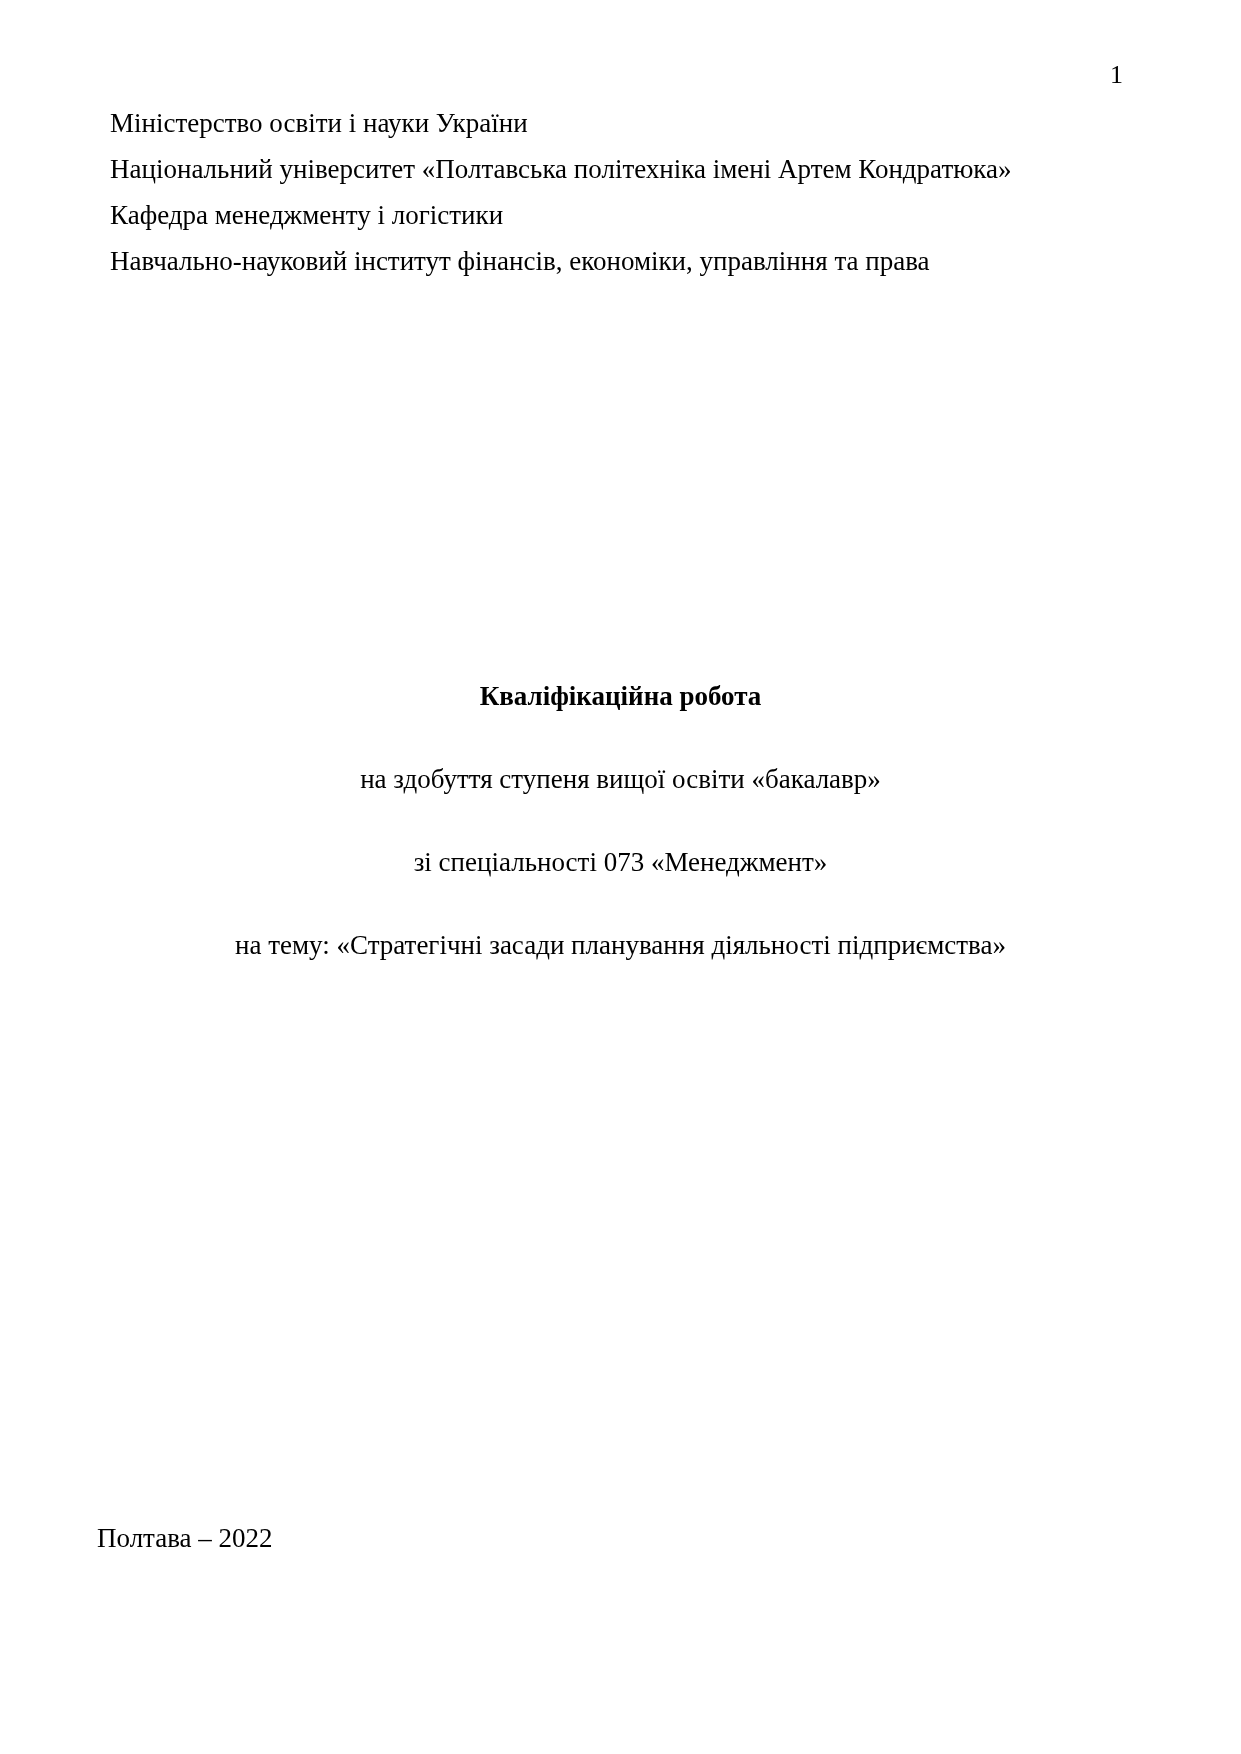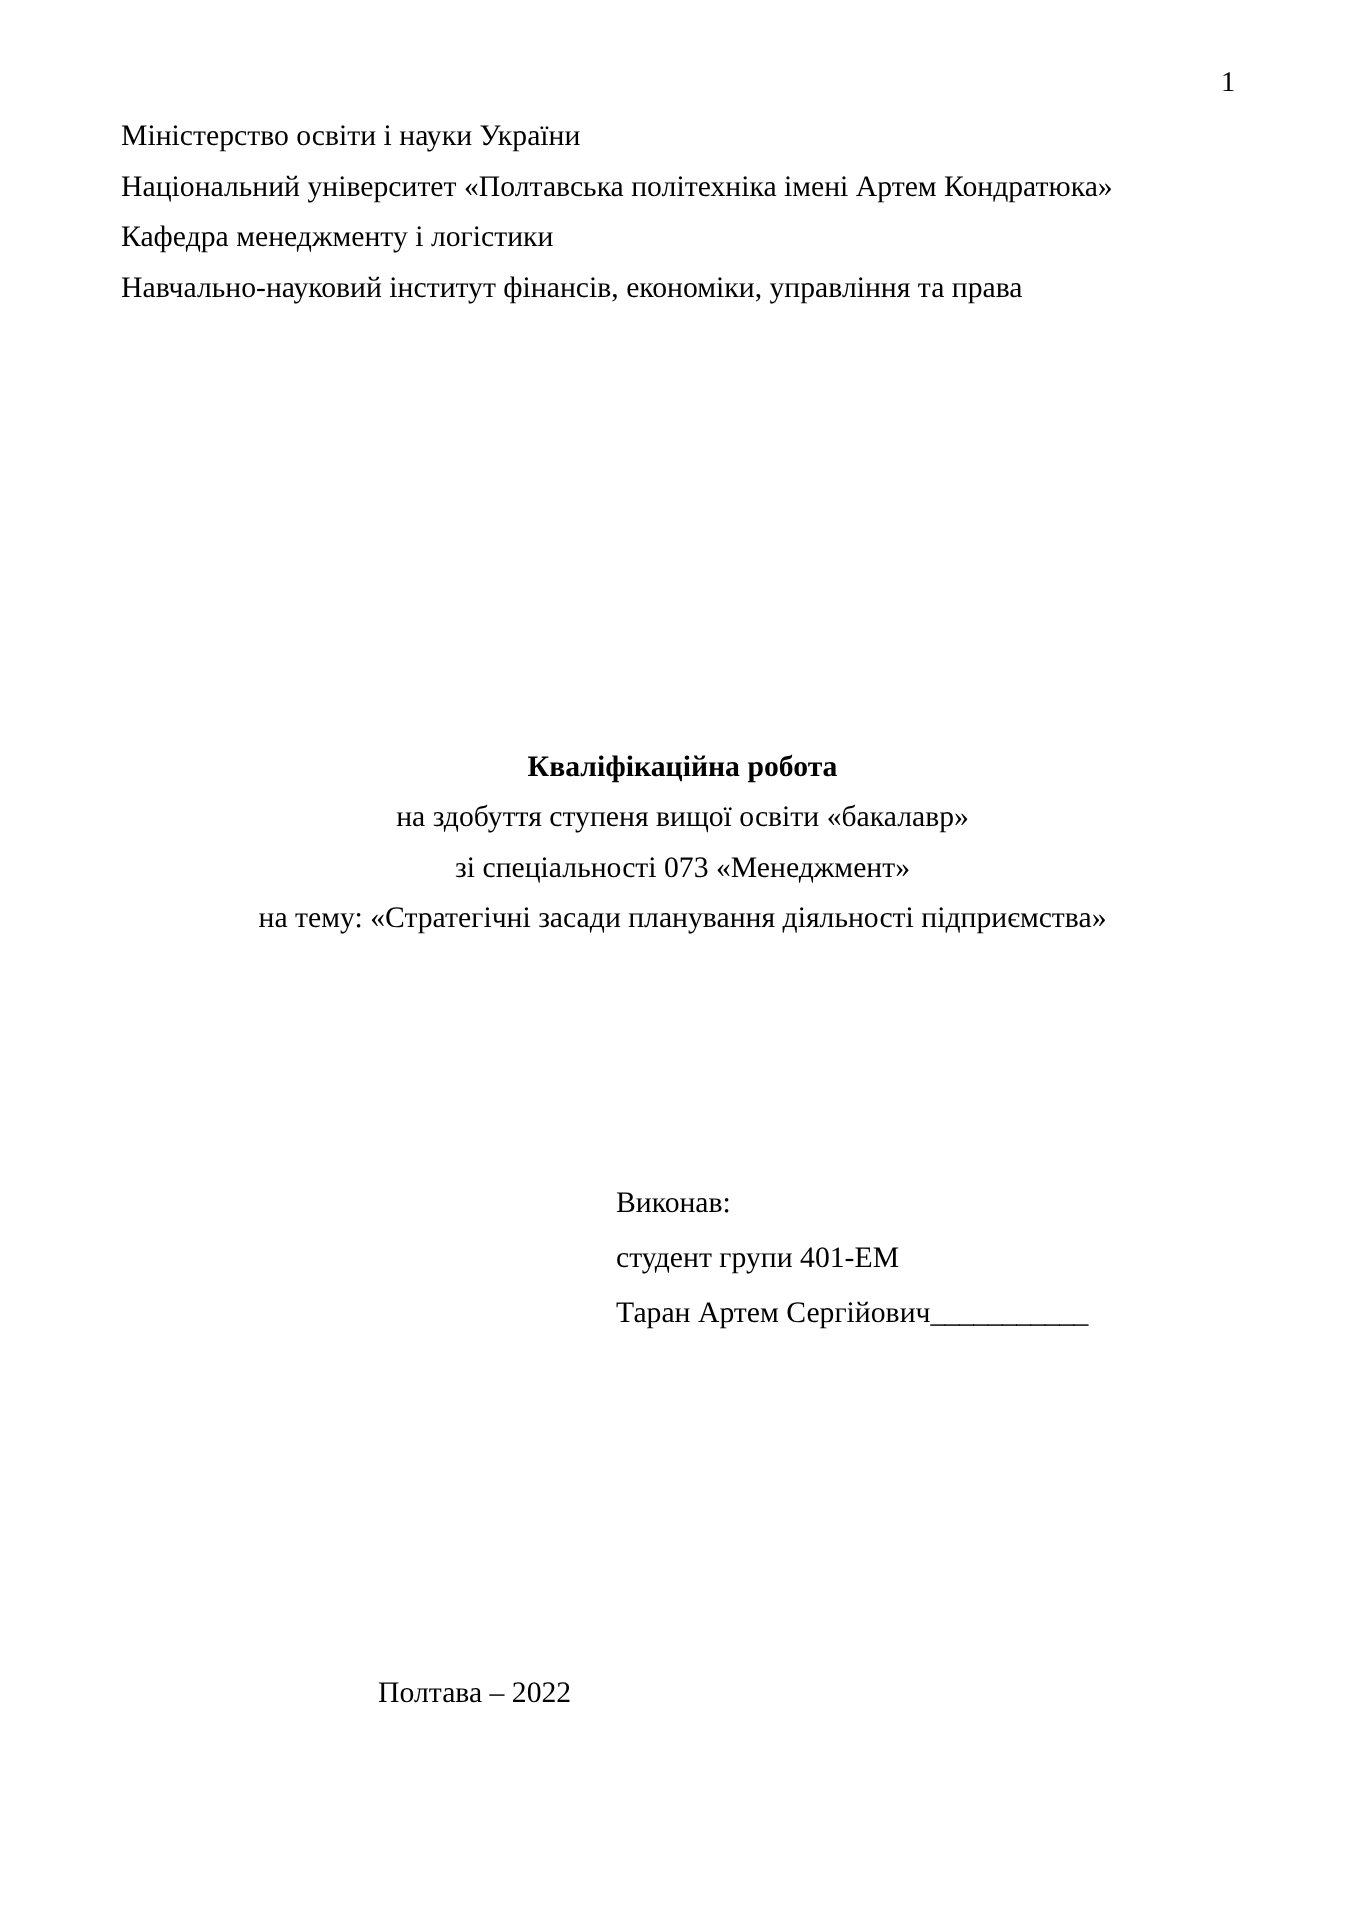--- a/index.html
+++ b/index.html
@@ -59,20 +59,21 @@
   .work-heading {
     font-size: 27px;
     line-height: 46px;
     font-weight: bold;
     margin-top: 36px;
   }
   .work-line {
     font-size: 27px;
     line-height: 46px;
     white-space: nowrap;
+    margin-top: 37px;
   }
 
   
   .author-block {
     position: absolute;
     top: 1068px;
     left: 560px;
     text-align: left;
   }
   .supervisor-block {
@@ -92,23 +93,23 @@
     white-space: nowrap;
   }
   .rule {
     letter-spacing: -0.5px;
   }
 
   
   .footer-block {
     position: absolute;
     top: 1518px;
-    left: 110px;
+    left: 97px;
     right: 110px;
-    text-align: center;
+    text-align: left;
   }
   .footer-line {
     font-size: 27px;
     line-height: 40px;
     white-space: nowrap;
     
     padding-right: 378px;
   }
 </style>
 </head>
@@ -125,26 +126,19 @@
     <div class="institution-line">Навчально-науковий інститут фінансів, економіки, управління та права</div>
   </div>
 
   <div class="work-block">
     <div class="work-heading">Кваліфікаційна робота</div>
     <div class="work-line">на здобуття ступеня вищої освіти «бакалавр»</div>
     <div class="work-line">зі спеціальності 073 «Менеджмент»</div>
     <div class="work-line">на тему: «Стратегічні засади планування діяльності підприємства»</div>
   </div>
 
-  <div class="author-block">
-    <div class="signature-role">Виконав:</div>
-    <div class="signature-line">студент групи 401-ЕМ</div>
-    <div class="signature-line">
-      <span>Таран Артем  Сергійович</span><span class="rule">___________</span>
-    </div>
-  </div>
 
 
   <div class="footer-block">
     <div class="footer-line">Полтава – 2022</div>
   </div>
 
 </div>
 
 </body></html>

